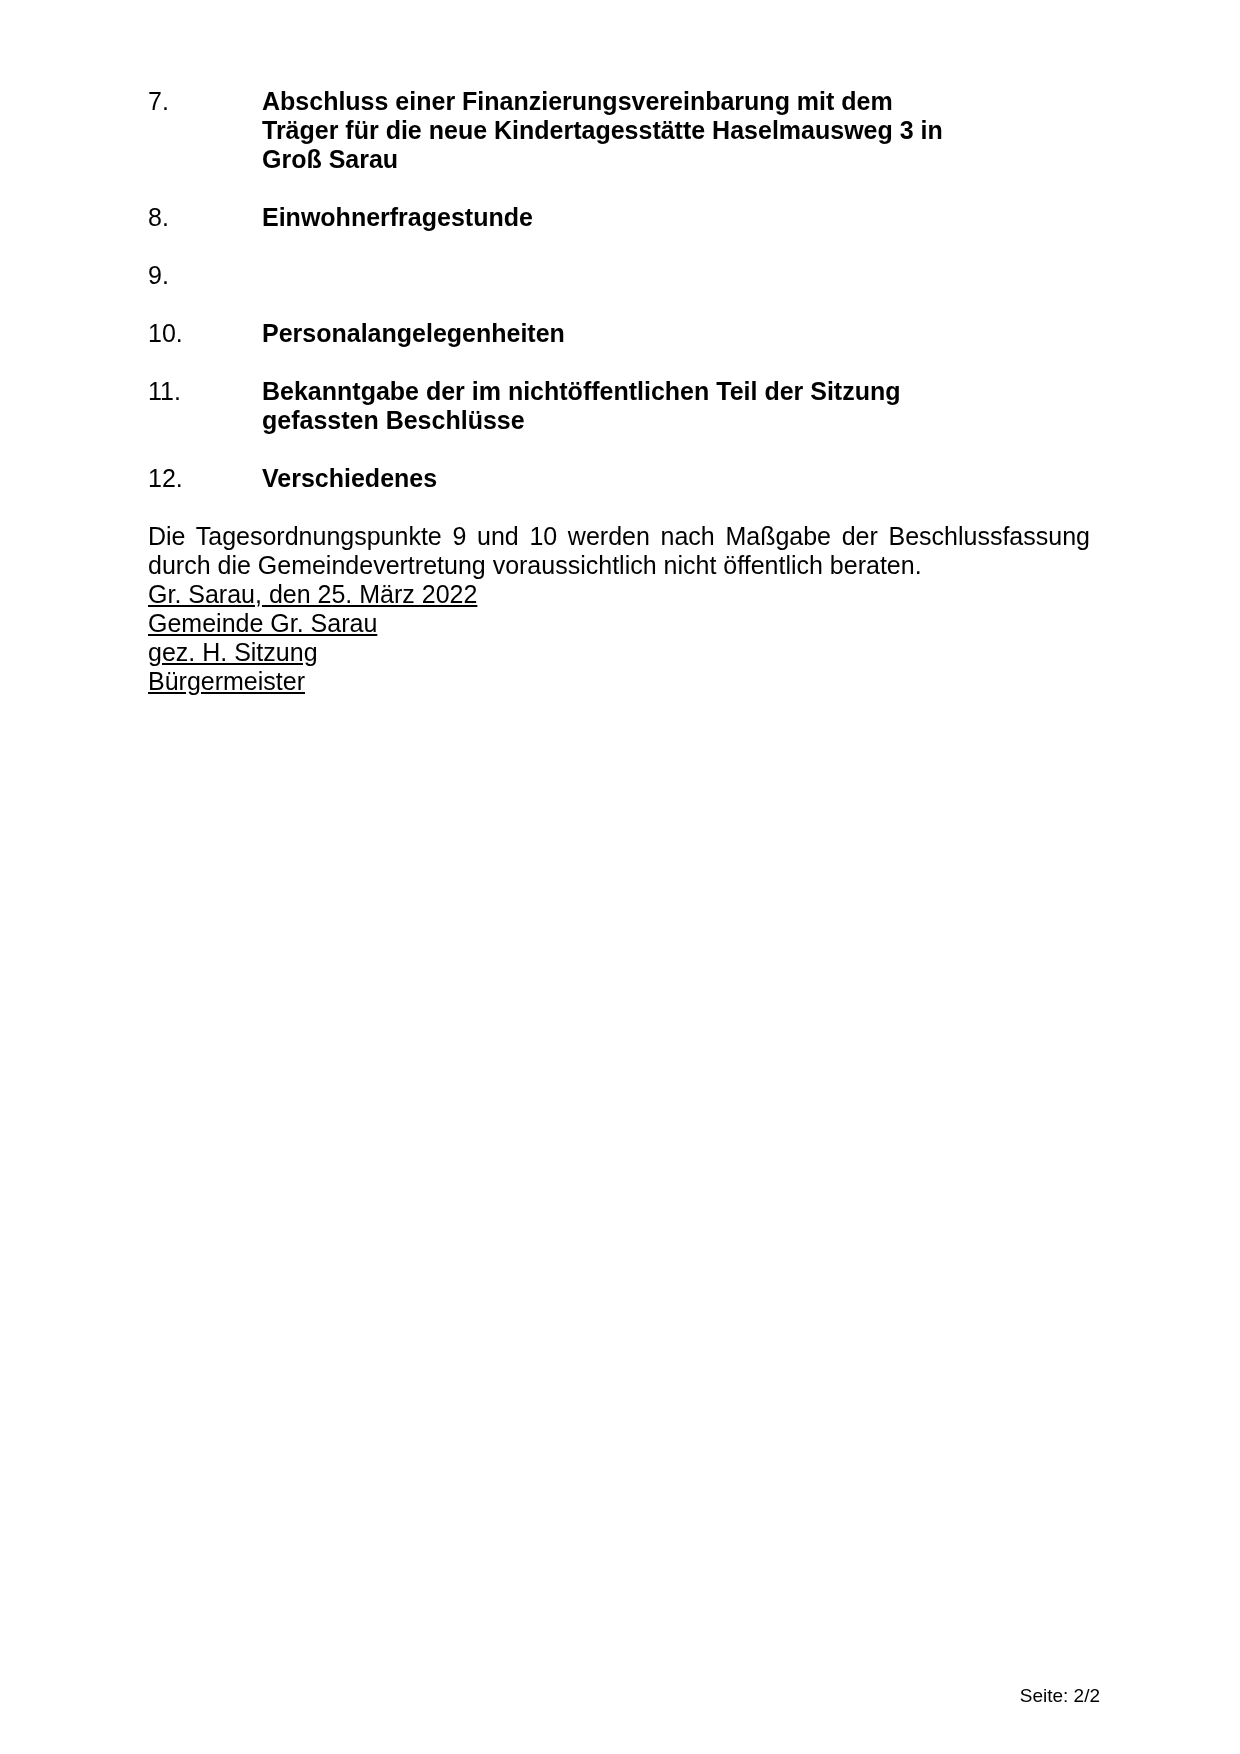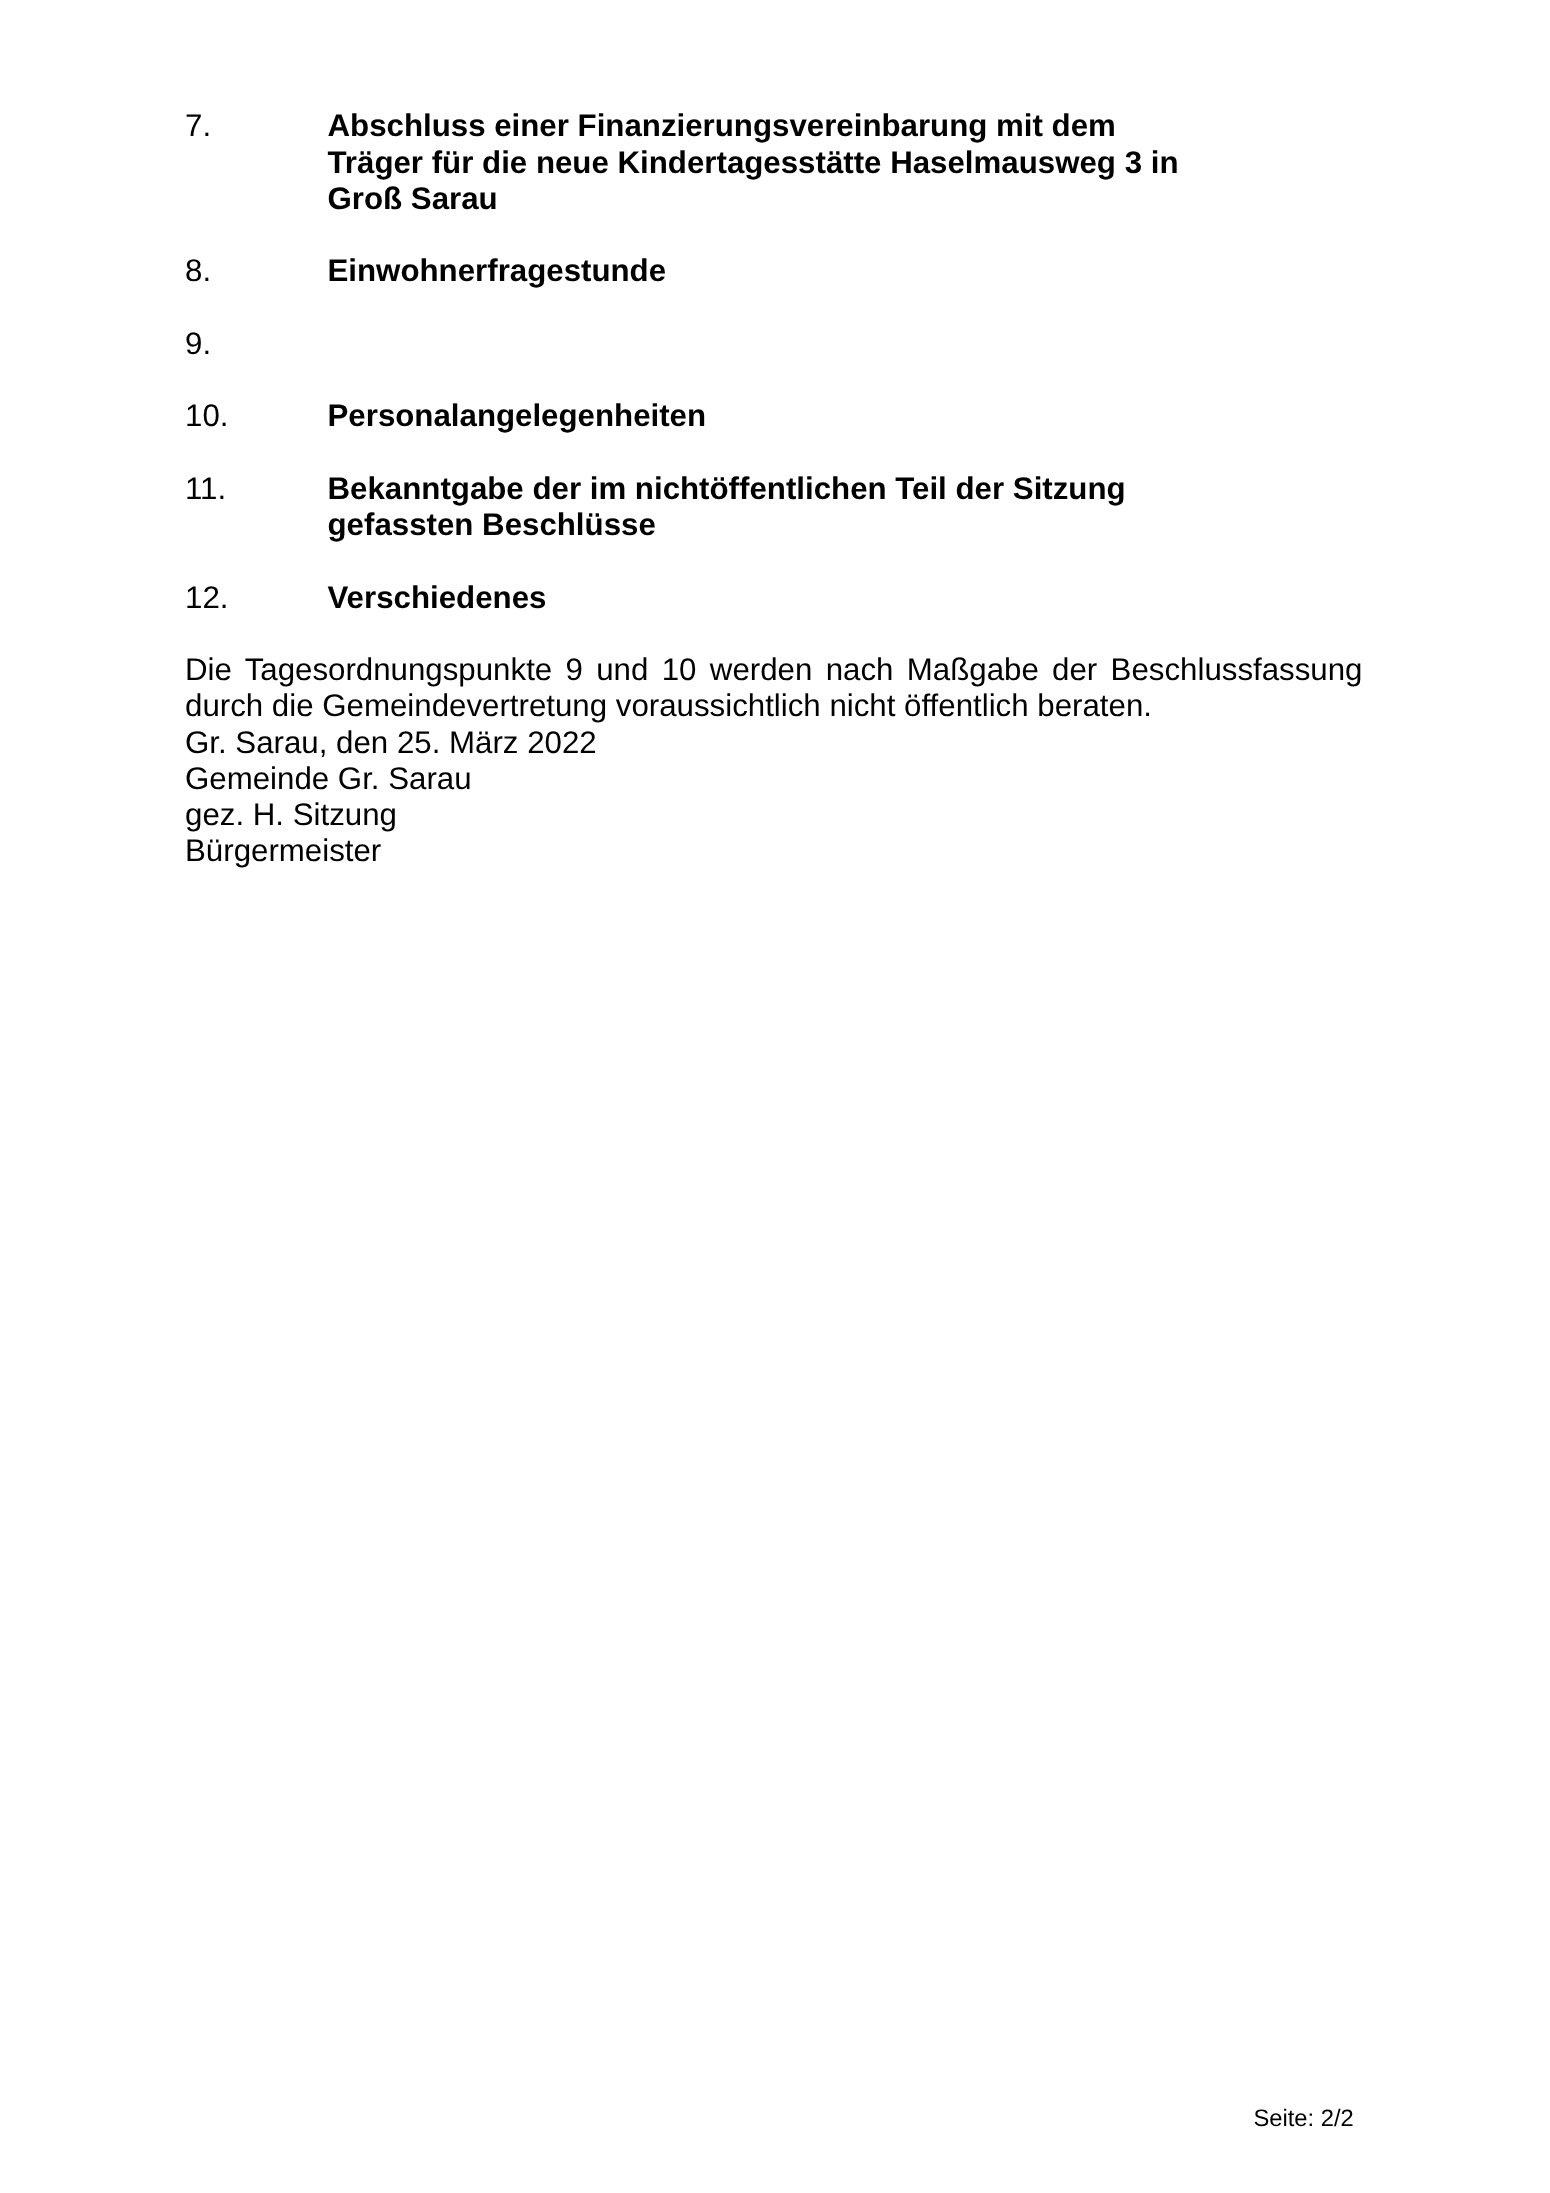--- a/index.html
+++ b/index.html
@@ -36,25 +36,26 @@
   .agenda-item .txt {
     flex: 1 1 auto;
     white-space: pre-line;
     font-weight: bold;
   }
   .note {
     text-align: justify;
   }
   .signature-block div {
     white-space: nowrap;
+    text-decoration: underline;
   }
   .footer {
     position: absolute;
     top: 1684px;
-    right: 157px;
+    right: 140px;
     font-size: 19px;
     line-height: 23px;
   }
 </style>
 </head>
 <body>
 
 <div class="page">
 
   <div class="content">

